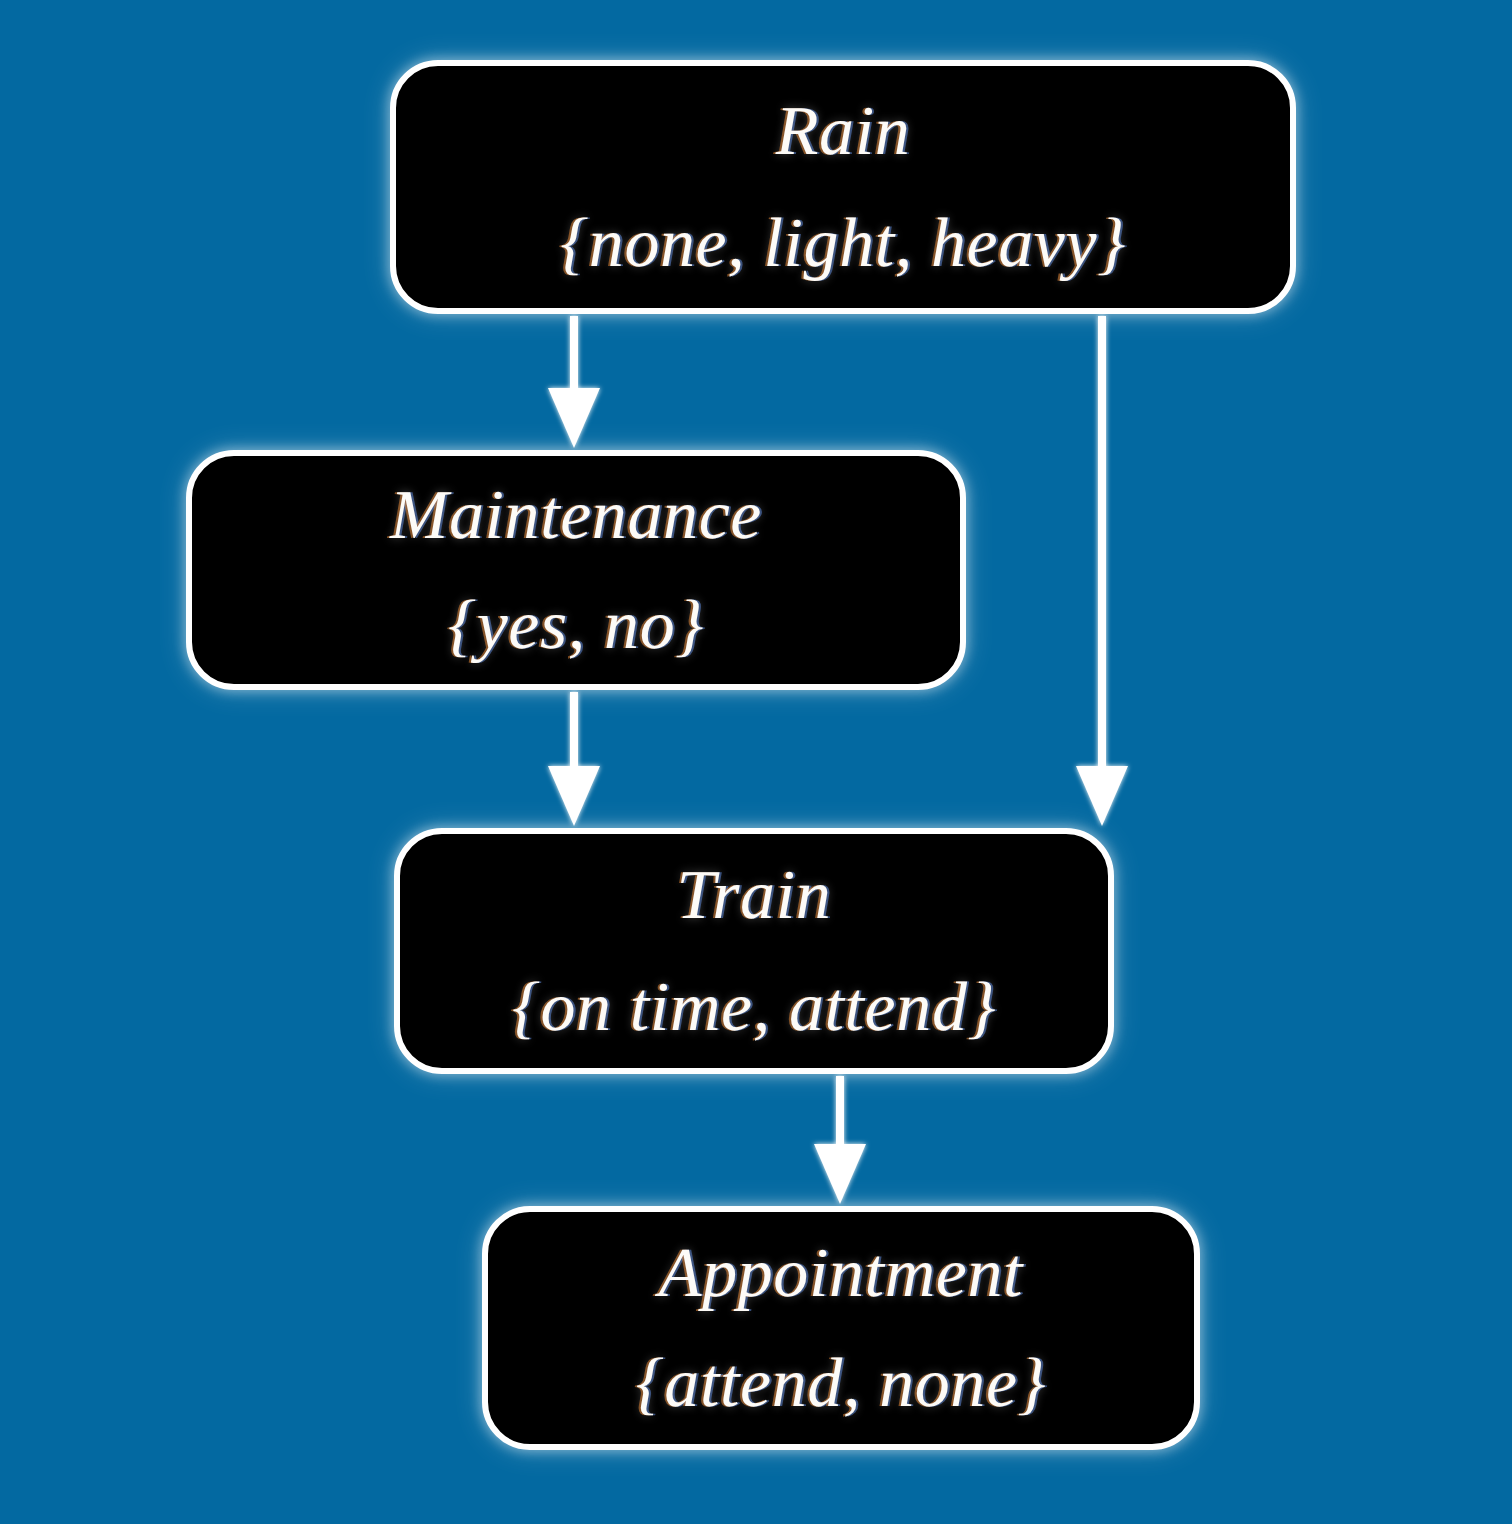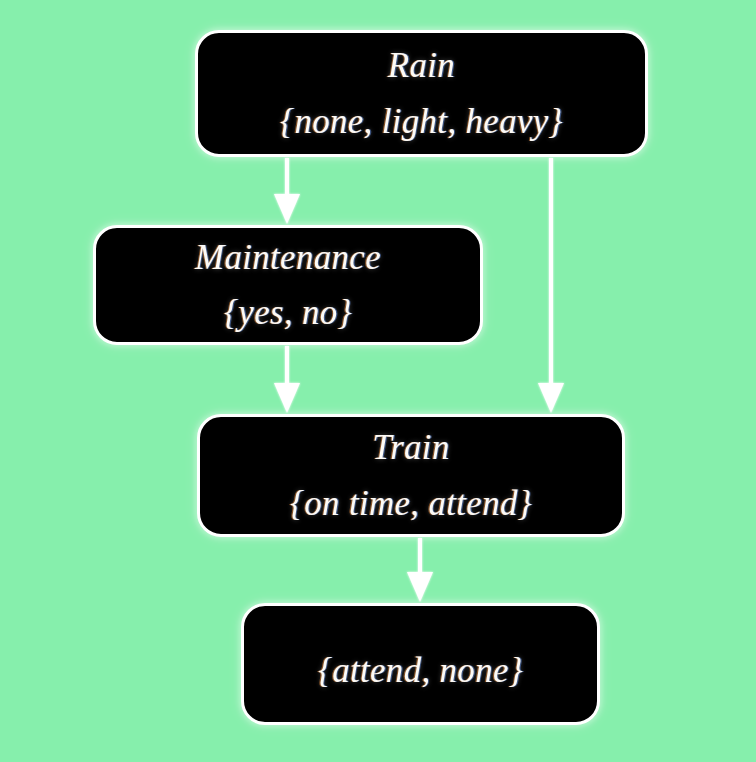--- a/index.html
+++ b/index.html
@@ -12,21 +12,21 @@
     width: 756px;
     height: 762px;
     overflow: hidden;
     font-family: "Liberation Serif", "DejaVu Serif", serif;
   }
 
   #canvas {
     position: relative;
     width: 756px;
     height: 762px;
-    background: #86efac;
+    background: #0369a1;
   }
 
   
   #edge-layer {
     position: absolute;
     left: 0;
     top: 0;
     width: 756px;
     height: 762px;
     z-index: 1;
@@ -71,21 +71,21 @@
   }
 
   .node-states {
     font-size: 35px;
     margin-top: 14px;
   }
 
   
   #node-rain        { left: 195px; top:  30px; width: 453px; height: 127px; }
   #node-maintenance { left:  93px; top: 225px; width: 390px; height: 120px; }
-  #node-train       { left: 197px; top: 414px; width: 428px; height: 123px; }
+  #node-train       { left: 197px; top: 414px; width: 360px; height: 123px; }
   #node-appointment { left: 241px; top: 603px; width: 359px; height: 122px; }
 </style>
 </head>
 <body>
 
 <div id="canvas">
 
   <svg id="edge-layer" viewBox="0 0 756 762" width="756" height="762" xmlns="http://www.w3.org/2000/svg">
     <defs>
       <filter id="edge-glow" x="-60%" y="-60%" width="220%" height="220%">
@@ -127,16 +127,17 @@
     <span class="node-title">Maintenance</span>
     <span class="node-states">{yes, no}</span>
   </div>
 
   <div class="node" id="node-train">
     <span class="node-title">Train</span>
     <span class="node-states">{on time, attend}</span>
   </div>
 
   <div class="node" id="node-appointment">
+    <span class="node-title">Appointment</span>
     <span class="node-states">{attend, none}</span>
   </div>
 
 </div>
 
 </body></html>

